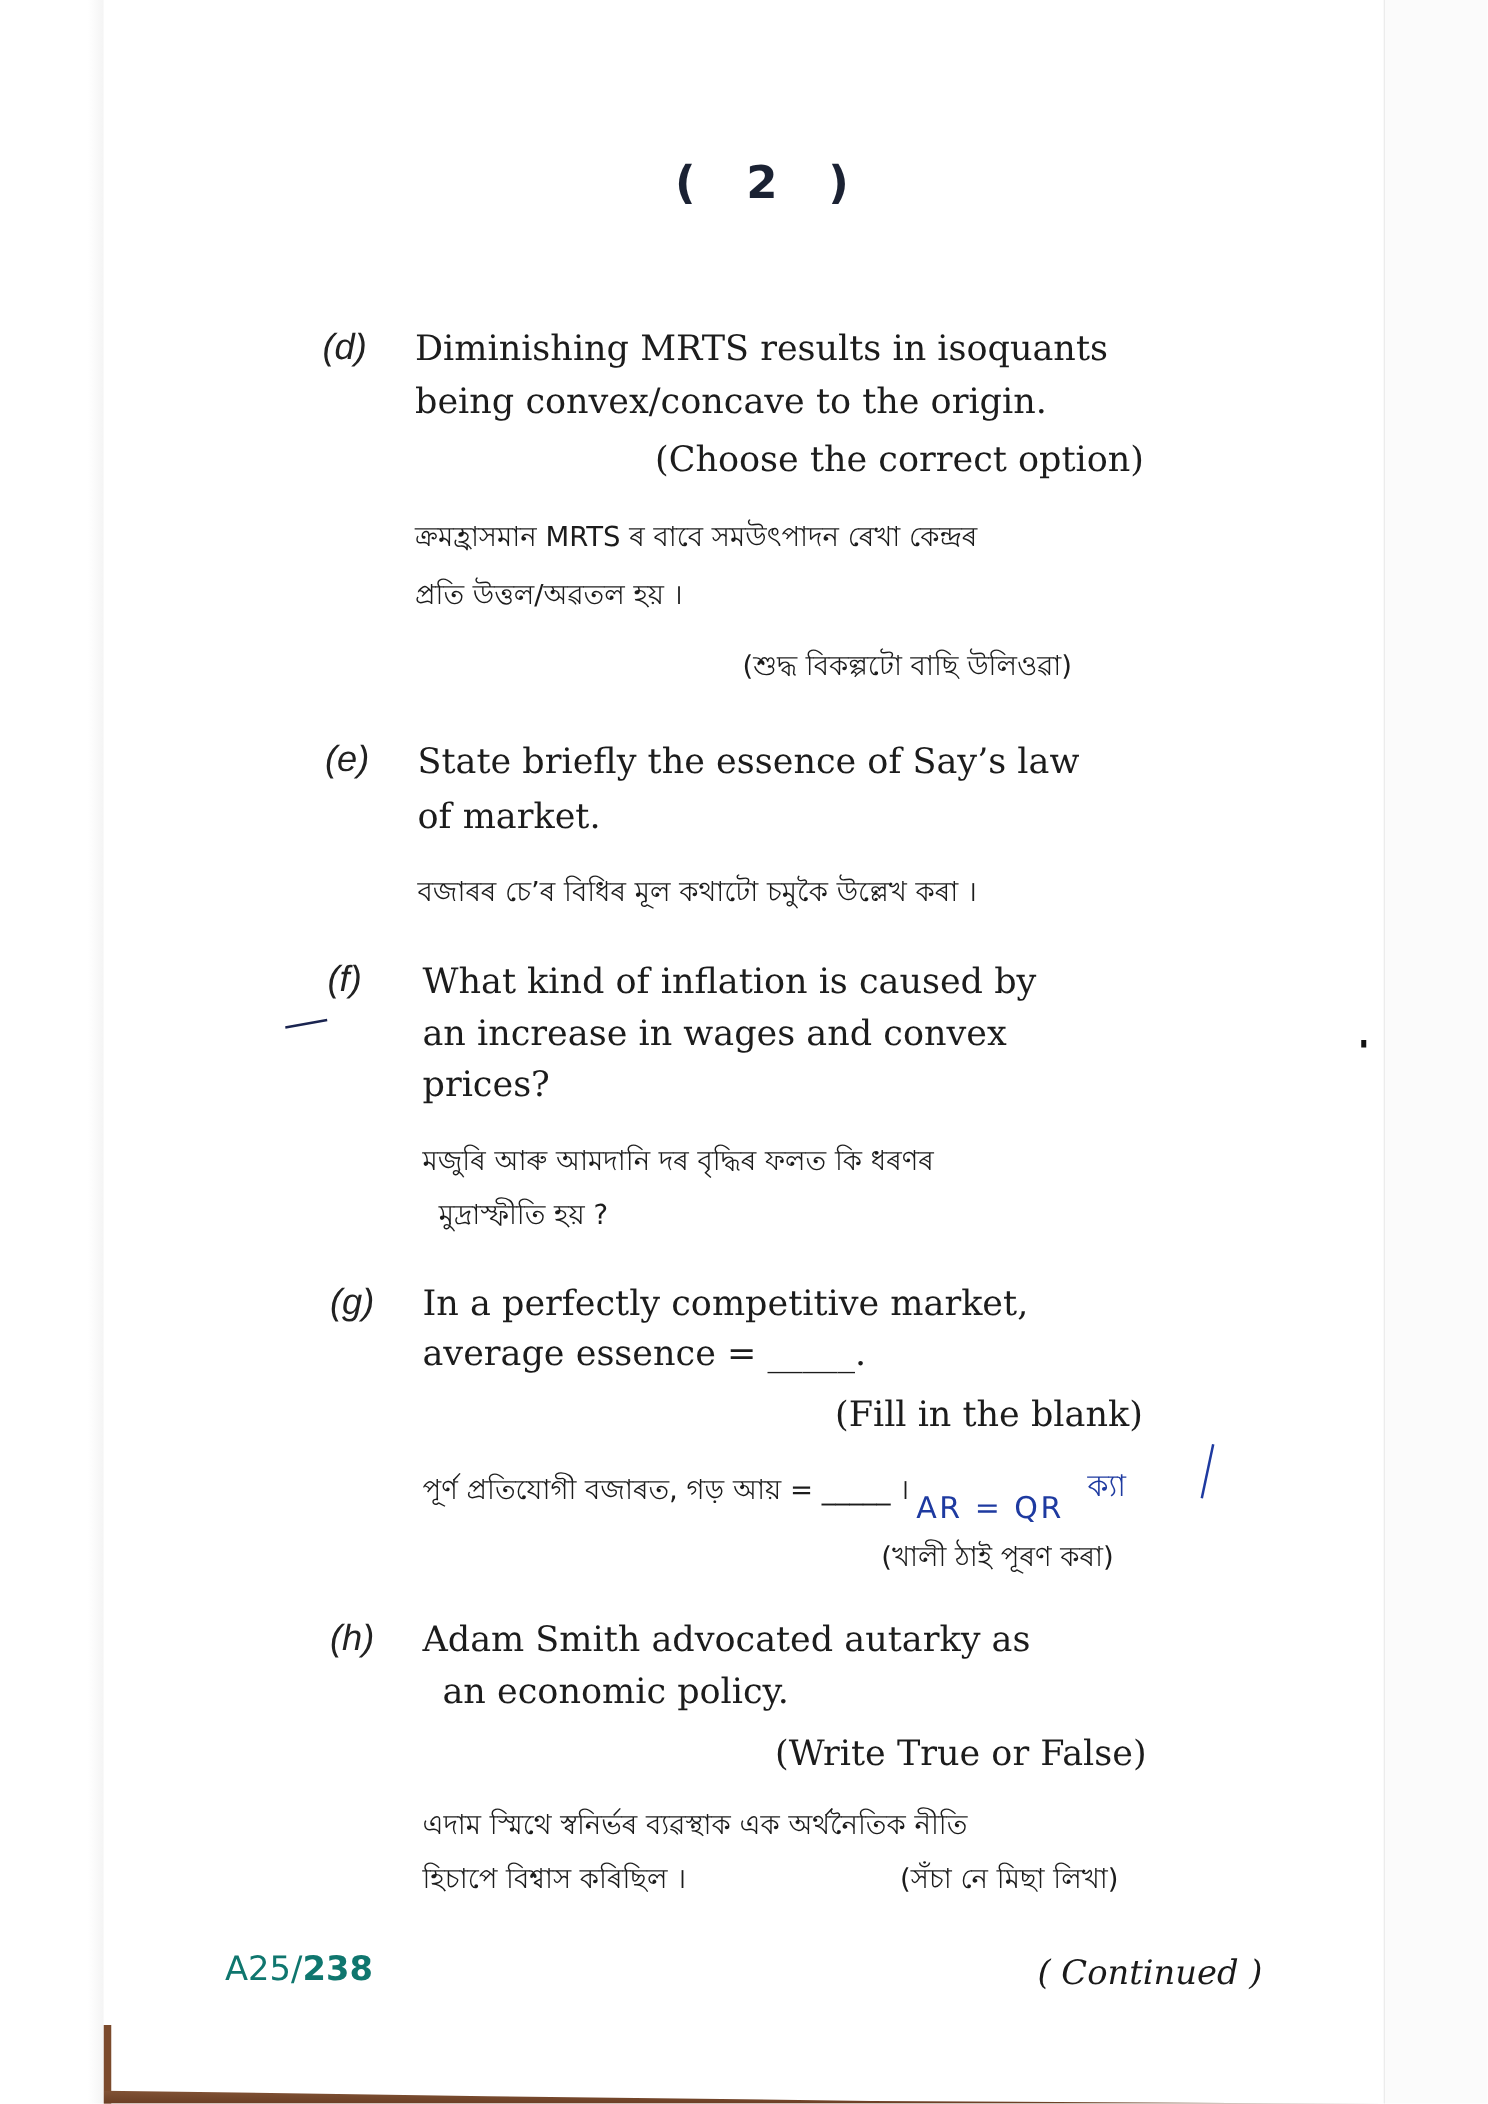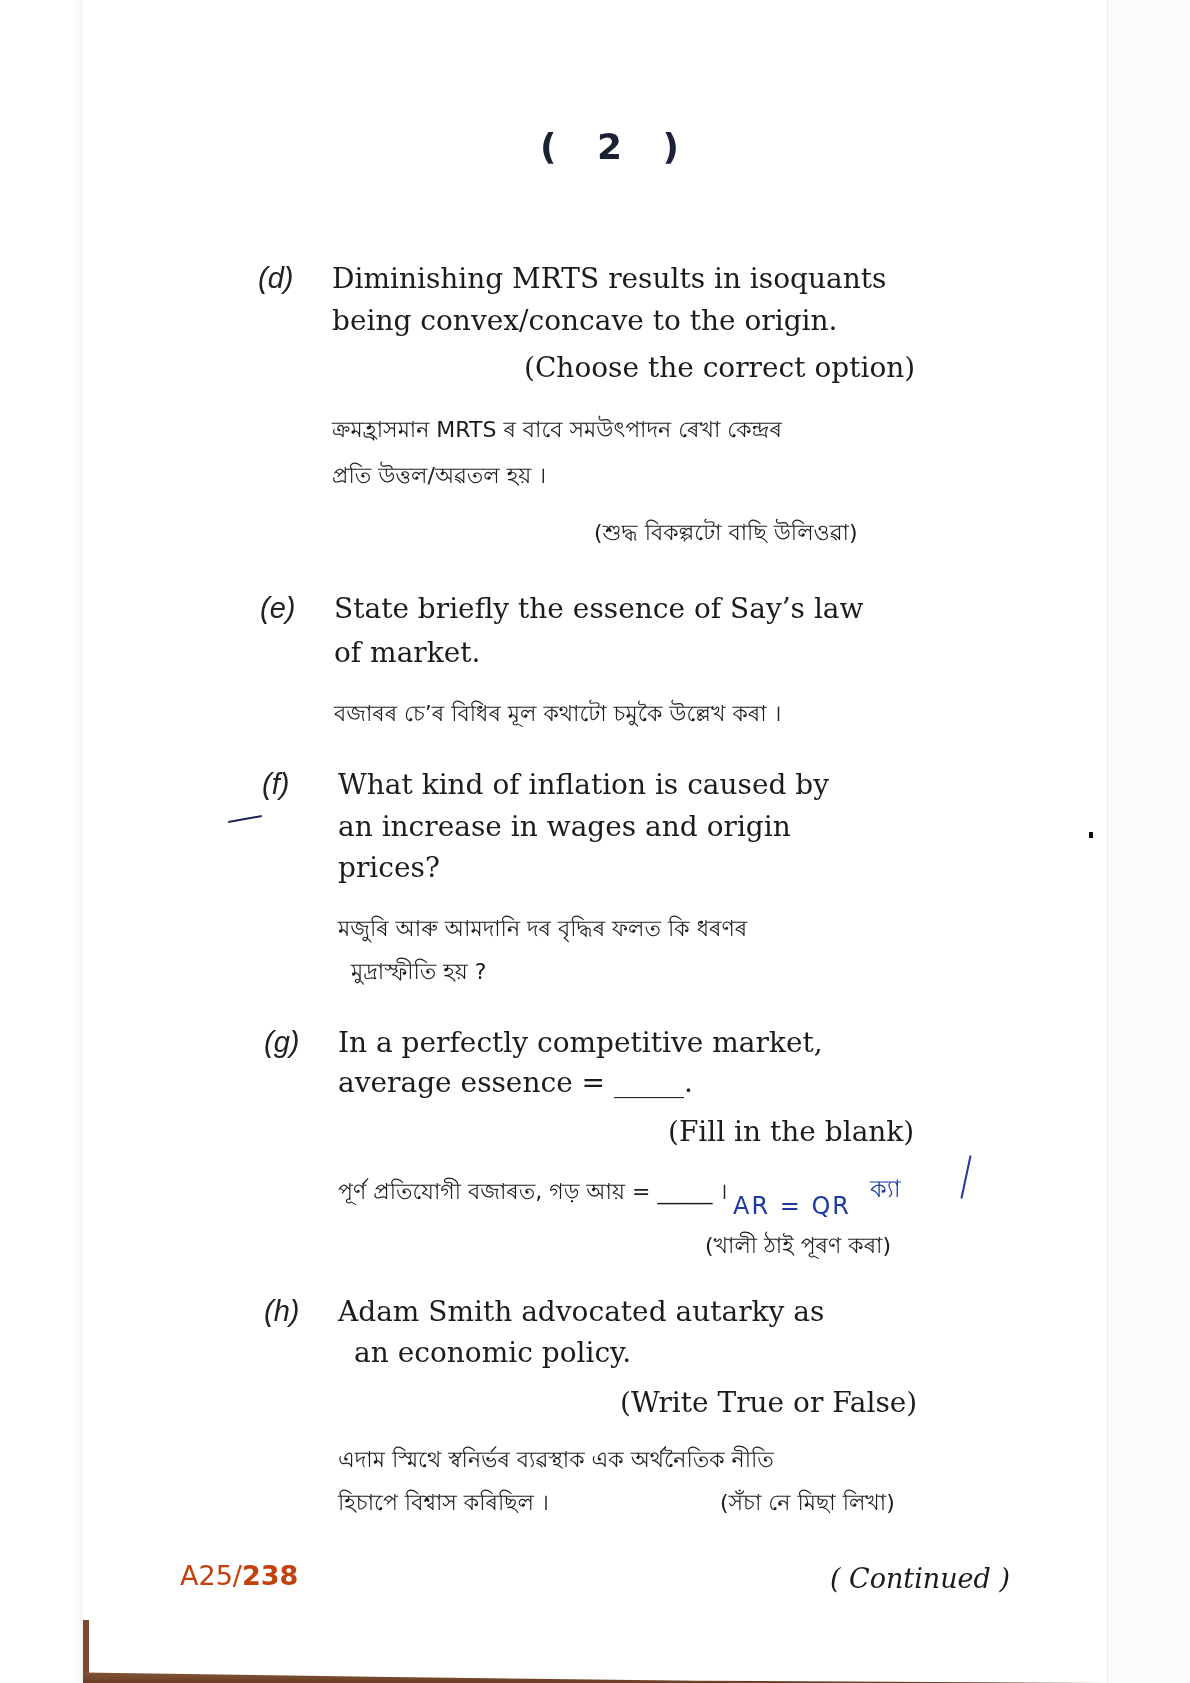--- a/index.html
+++ b/index.html
@@ -46,21 +46,21 @@
     font-family: "DejaVu Sans", sans-serif; font-size: 22px; color: #1c1c1c;
   }
   .justify {
     display: flex; justify-content: space-between; width: 618px;
   }
   .ink {
     font-family: "DejaVu Sans", sans-serif; color: #1e3aa0; font-size: 24px;
   }
   .footer-code {
     left: 180px; top: 1560px; font-family: "DejaVu Sans", sans-serif;
-    font-size: 27px; color: #c2410c;
+    font-size: 27px; color: #0f766e;
   }
   .footer-code b { font-weight: bold; }
   .footer-cont {
     right: 180px; top: 1563px; font-family: "DejaVu Serif", serif;
     font-style: italic; font-size: 27px; color: #1a1a1a;
   }
   .mark-line {
     position: absolute; height: 2px; background: #1a2450;
   }
 </style>
@@ -86,21 +86,21 @@
 <div class="abs as" style="left:594px; top:515px;">(শুদ্ধ বিকল্পটো বাছি উলিওৱা)</div>
 
 <div class="abs qlabel" style="left:260px; top:592px;">(e)</div>
 <div class="abs en" style="left:334px; top:592px;">State briefly the essence of Say’s law</div>
 <div class="abs en" style="left:334px; top:636px;">of market.</div>
 <div class="abs as" style="left:334px; top:696px;">বজাৰৰ চে’ৰ বিধিৰ মূল কথাটো চমুকৈ উল্লেখ কৰা ।</div>
 
 <div class="abs qlabel" style="left:262px; top:768px;">(f)</div>
 <div class="mark-line" style="left:228px; top:818px; width:34px; transform:rotate(-10deg);"></div>
 <div class="abs en" style="left:338px; top:768px;">What kind of inflation is caused by</div>
-<div class="abs en" style="left:338px; top:810px;">an increase in wages and origin</div>
+<div class="abs en" style="left:338px; top:810px;">an increase in wages and convex</div>
 <div class="abs en" style="left:338px; top:851px;">prices?</div>
 <div class="abs as" style="left:338px; top:911px;">মজুৰি আৰু আমদানি দৰ বৃদ্ধিৰ ফলত কি ধৰণৰ</div>
 <div class="abs as" style="left:351px; top:954px;">মুদ্ৰাস্ফীতি হয় ?</div>
 <div class="abs" style="left:1089px; top:832px; width:4px; height:6px; background:#111;"></div>
 
 <div class="abs qlabel" style="left:264px; top:1026px;">(g)</div>
 <div class="abs en" style="left:338px; top:1026px;">In a perfectly competitive market,</div>
 <div class="abs en" style="left:338px; top:1066px;">average essence = _____.</div>
 <div class="abs en" style="left:668px; top:1115px;">(Fill in the blank)</div>
 <div class="abs as" style="left:338px; top:1174px;">পূৰ্ণ প্ৰতিযোগী বজাৰত, গড় আয় = _____ ।</div>

